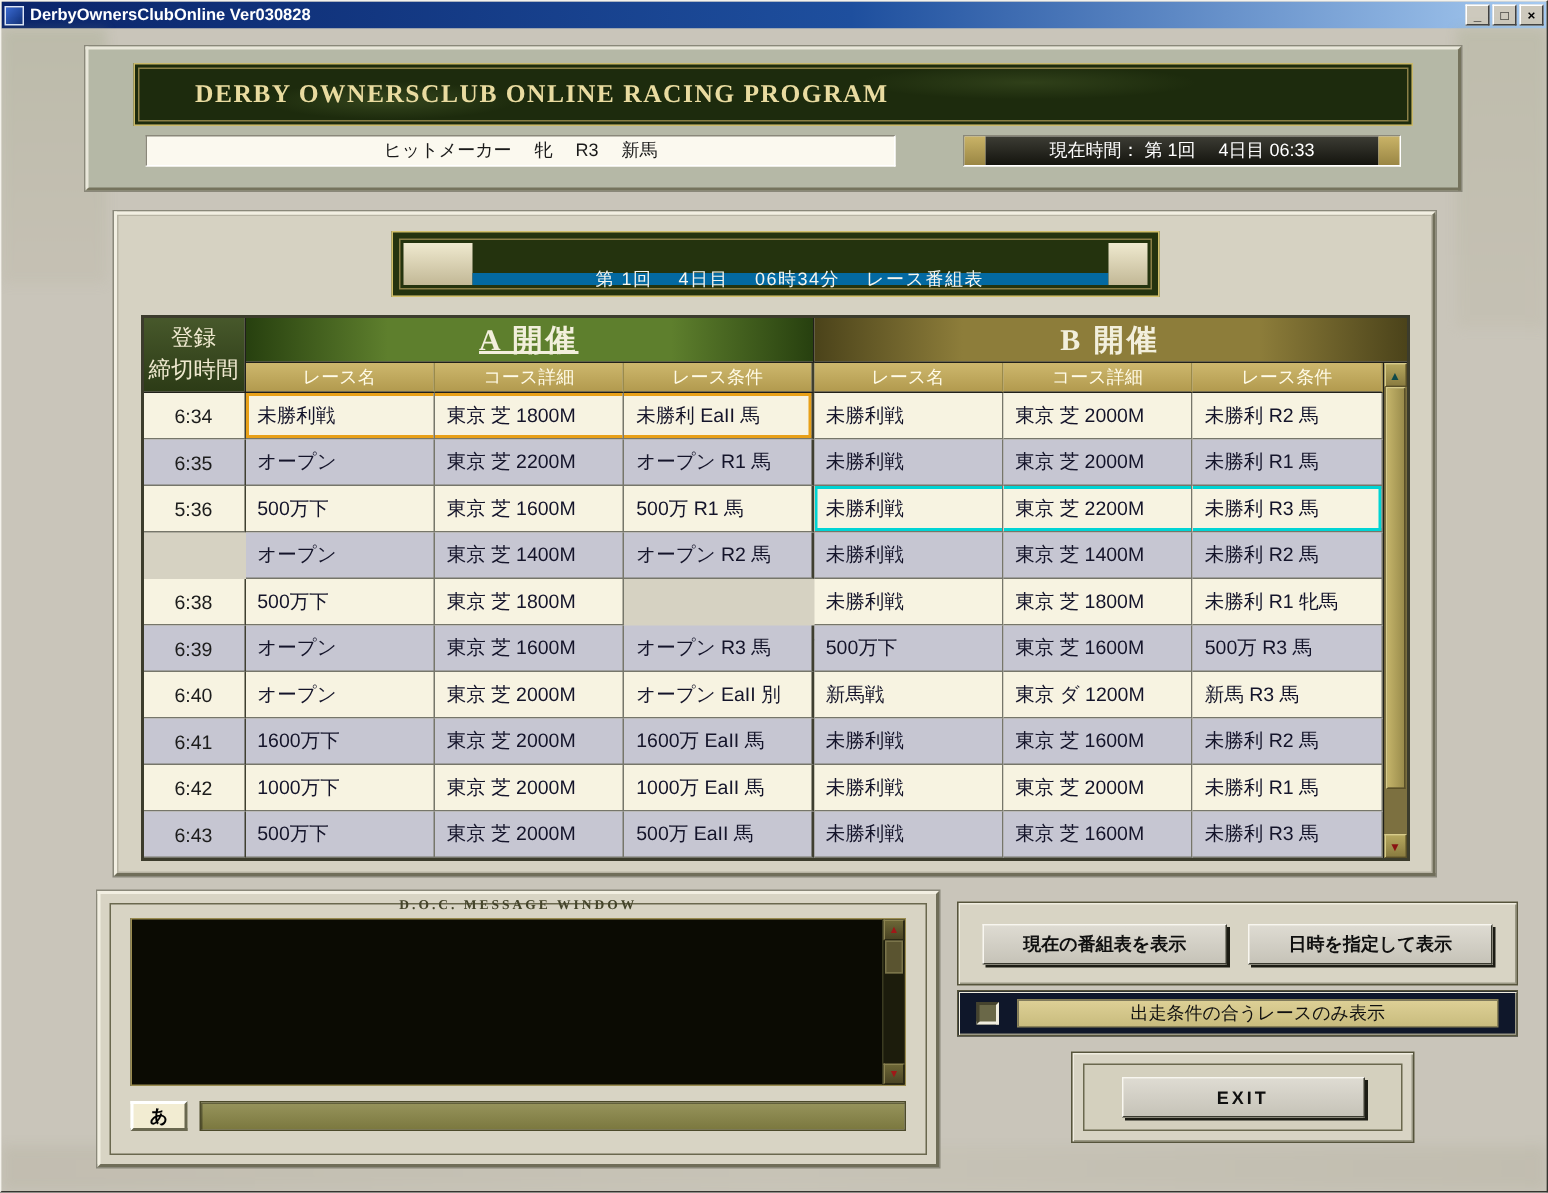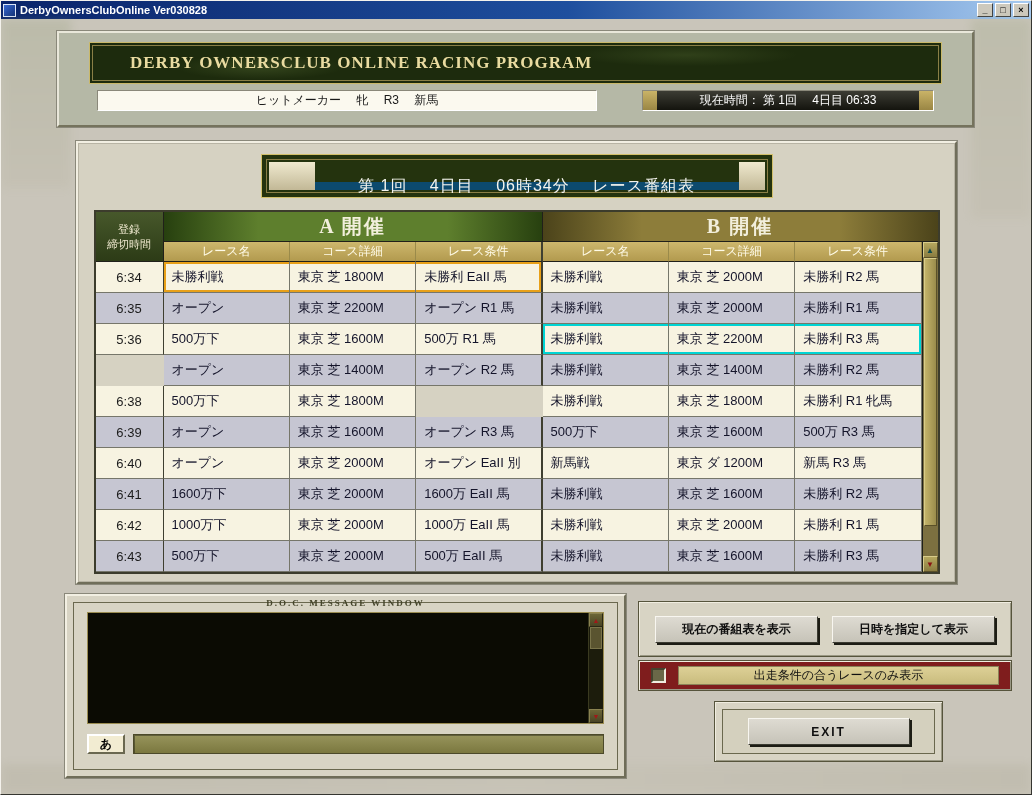--- a/index.html
+++ b/index.html
@@ -89,44 +89,44 @@
   }
   .rp-title {
     width:512px; height:44px; margin:11px auto 0;
     background:#24330e; border:1px solid #d2c06a;
     box-shadow:inset 0 0 0 4px #24330e, inset 0 0 0 5px #8a7f46;
     display:flex; padding:7px;
   }
   .rp-cap-l { width:46px; background:linear-gradient(180deg,#efe9cf,#c2b896); flex:none; }
   .rp-cap-r { width:26px; background:linear-gradient(180deg,#efe9cf,#c2b896); flex:none; }
   .rp-title-text {
-    flex:1; background:#0c4a6e; color:#f4f4ee; font-size:16px; letter-spacing:1px;
+    flex:1; background:#0369a1; color:#f4f4ee; font-size:12px; letter-spacing:1px;
     display:flex; align-items:center; justify-content:center; white-space:nowrap;margin-top:20px;
   }
   
   .table {
     width:846px; margin:12px auto 0;
     display:grid;
     grid-template-columns:68px repeat(6,1fr) 16px;
     grid-template-rows:30px 20px repeat(10,31px);
     border:2px solid #3c3c2c; background:#d6d2c2;
   }
   .th-time {
     grid-area:1/1/3/2;
     background:linear-gradient(180deg,#47582b,#2c3b16);
-    color:#efe9cf; font-size:11px; line-height:1.35; white-space:pre-line; text-align:center;
+    color:#efe9cf; font-size:15px; line-height:1.35; white-space:pre-line; text-align:center;
     display:flex; align-items:center; justify-content:center;
     border-right:1px solid #20201a; border-bottom:1px solid #20201a;
   }
   .th-a, .th-b {
     color:#f2efdc; font-family:"Liberation Serif", serif; font-weight:bold; font-size:20px;
     letter-spacing:2px; display:flex; align-items:center; justify-content:center;
     border-bottom:1px solid #20201a; border-right:1px solid #20201a;
   }
-  .th-a { grid-area:1/2/2/5; background:linear-gradient(90deg,#27400f,#5e7f2d 25%,#5e7f2d 75%,#27400f); }
+  .th-a { grid-area:1/2/2/5; background:linear-gradient(90deg,#27400f,#5e7f2d 25%,#5e7f2d 75%,#27400f);text-decoration:underline; }
   .th-b { grid-area:1/5/2/9; background:linear-gradient(90deg,#4b431a,#8d7d3a 25%,#8d7d3a 75%,#4b431a); border-right:none; }
   .th-sub {
     grid-row:2; background:linear-gradient(180deg,#cdb76d,#b29a4e);
     color:#fffbe8; font-size:12px; display:flex; align-items:center; justify-content:center;
     border-right:1px solid #9a8a4a; border-bottom:1px solid #20201a; white-space:nowrap;
   }
   .c2{grid-column:2} .c3{grid-column:3} .c4{grid-column:4; border-right:2px solid #3f3f30;}
   .c5{grid-column:5} .c6{grid-column:6} .c7{grid-column:7}
   .cell {
     display:flex; align-items:center; padding-left:8px;
@@ -205,21 +205,21 @@
     width:163px; height:27px;
     background:linear-gradient(180deg,#dedbd2,#c6c3b8);
     border:1px solid; border-color:#f8f6f0 #3a3a30 #3a3a30 #f8f6f0;
     box-shadow:2px 2px 0 #1c1c14;
     font-size:12px; font-weight:bold; color:#101010;
     display:flex; align-items:center; justify-content:center; white-space:nowrap;
     cursor:default;
   }
   .chk-panel {
     position:absolute; left:637px; top:641px; width:374px; height:31px;
-    background:#7f1d1d; border:1px solid #56543c;
+    background:#0f172a; border:1px solid #56543c;
     box-shadow:inset 1px 1px 0 #f0ede0, inset -1px -1px 0 #9a9884;
     display:flex; align-items:center; padding:0 12px; gap:12px;
   }
   .chk-box {
     width:15px; height:15px; flex:none; background:#6a6848;
     border:2px solid; border-color:#45432e #f0ede0 #f0ede0 #45432e;
   }
   .chk-strip {
     flex:1; height:19px; background:linear-gradient(180deg,#ddd096,#c9bc7e);
     border:1px solid #8a8258; display:flex; align-items:center; justify-content:center;

